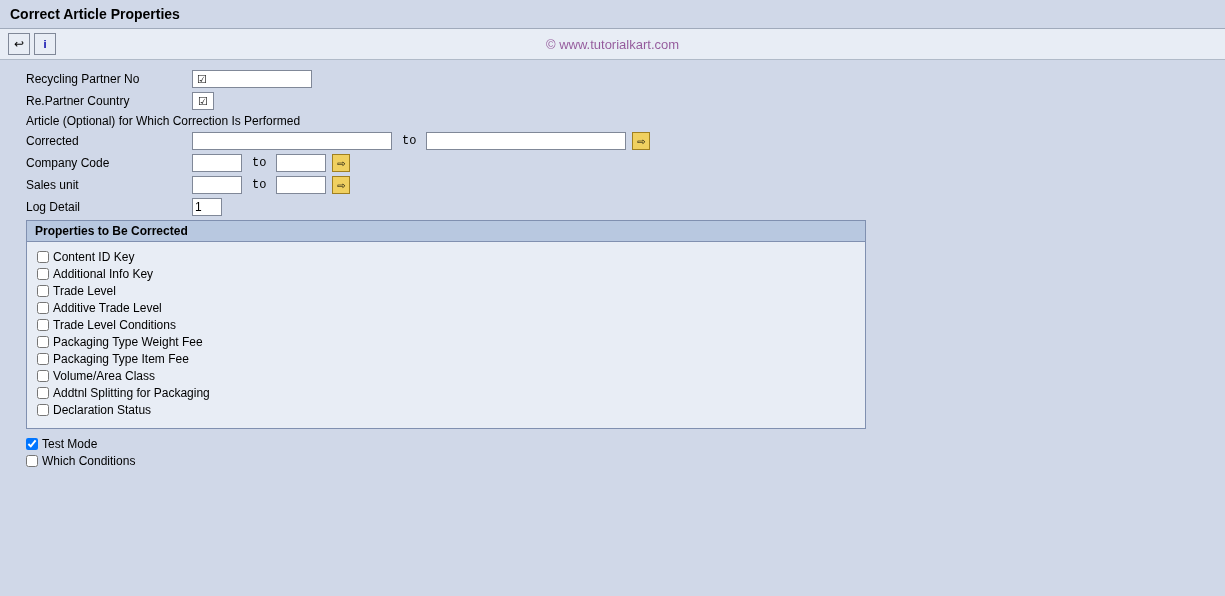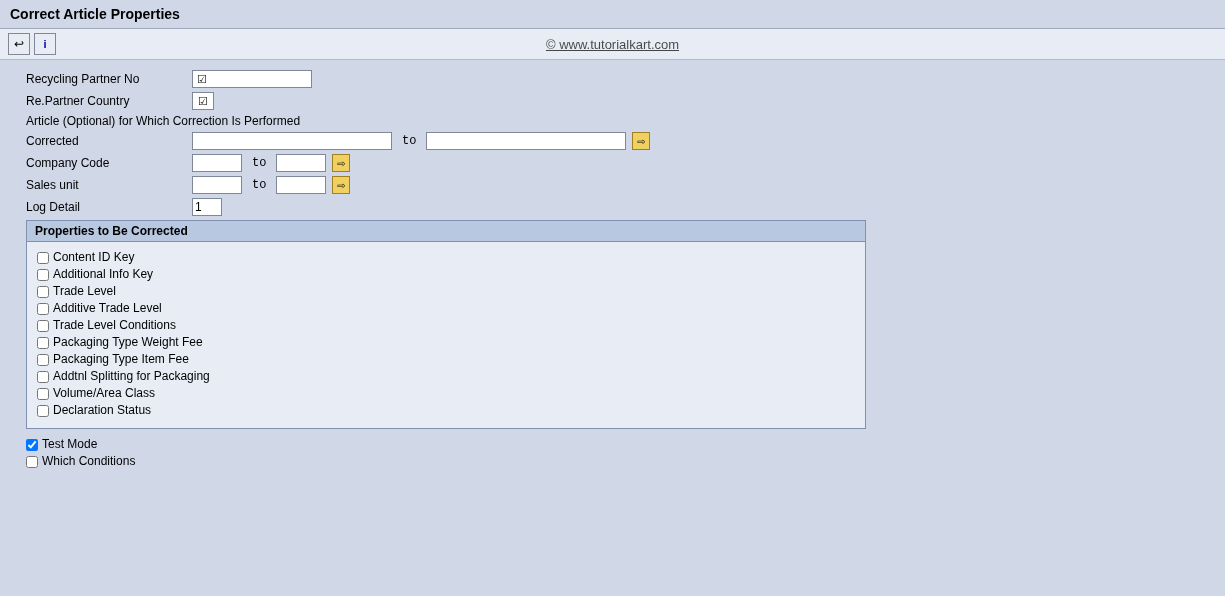--- a/index.html
+++ b/index.html
@@ -24,25 +24,24 @@
       display: flex;
       align-items: center;
       gap: 4px;
       border-bottom: 1px solid #b0bac8;
       position: relative;
     }
     .toolbar-watermark {
       position: absolute;
       left: 50%;
       transform: translateX(-50%);
-      color: #000000;
+      color: #701a75;
       font-size: 13px;
       opacity: 0.7;
       pointer-events: none;
-      text-decoration: underline;
     }
     .toolbar-btn {
       width: 22px;
       height: 22px;
       background: #e8edf5;
       border: 1px solid #808898;
       display: flex;
       align-items: center;
       justify-content: center;
       cursor: pointer;
@@ -99,21 +98,21 @@
     .properties-title {
       background-color: #b8c8e0;
       margin: -8px -10px 8px -10px;
       padding: 3px 8px;
       font-size: 12px;
       font-weight: bold;
       border-bottom: 1px solid #8090b0;
     }
     .checkbox-row {
       display: flex;
-      align-items: flex-end;
+      align-items: center;
       margin-bottom: 3px;
       gap: 4px;
     }
     .checkbox-row input[type="checkbox"] {
       width: 12px;
       height: 12px;
       margin: 0;
     }
     .checkbox-label {
       font-size: 12px;
@@ -228,26 +227,26 @@
         </div>
         <div class="checkbox-row">
           <input type="checkbox" id="prop-cb-5" style="">
           <label for="prop-cb-5" class="checkbox-label">Packaging Type Weight Fee</label>
         </div>
         <div class="checkbox-row">
           <input type="checkbox" id="prop-cb-6" style="">
           <label for="prop-cb-6" class="checkbox-label">Packaging Type Item Fee</label>
         </div>
         <div class="checkbox-row">
+          <input type="checkbox" id="prop-cb-7" style="">
+          <label for="prop-cb-7" class="checkbox-label">Volume/Area Class</label>
+        </div>
+        <div class="checkbox-row">
           <input type="checkbox" id="prop-cb-8" style="">
           <label for="prop-cb-8" class="checkbox-label">Addtnl Splitting for Packaging</label>
-        </div>
-        <div class="checkbox-row">
-          <input type="checkbox" id="prop-cb-7" style="">
-          <label for="prop-cb-7" class="checkbox-label">Volume/Area Class</label>
         </div>
         <div class="checkbox-row">
           <input type="checkbox" id="prop-cb-9" style="">
           <label for="prop-cb-9" class="checkbox-label">Declaration Status</label>
         </div>
       </div>
   </div>
 
   <div class="bottom-section">
     <div class="checkbox-row">

